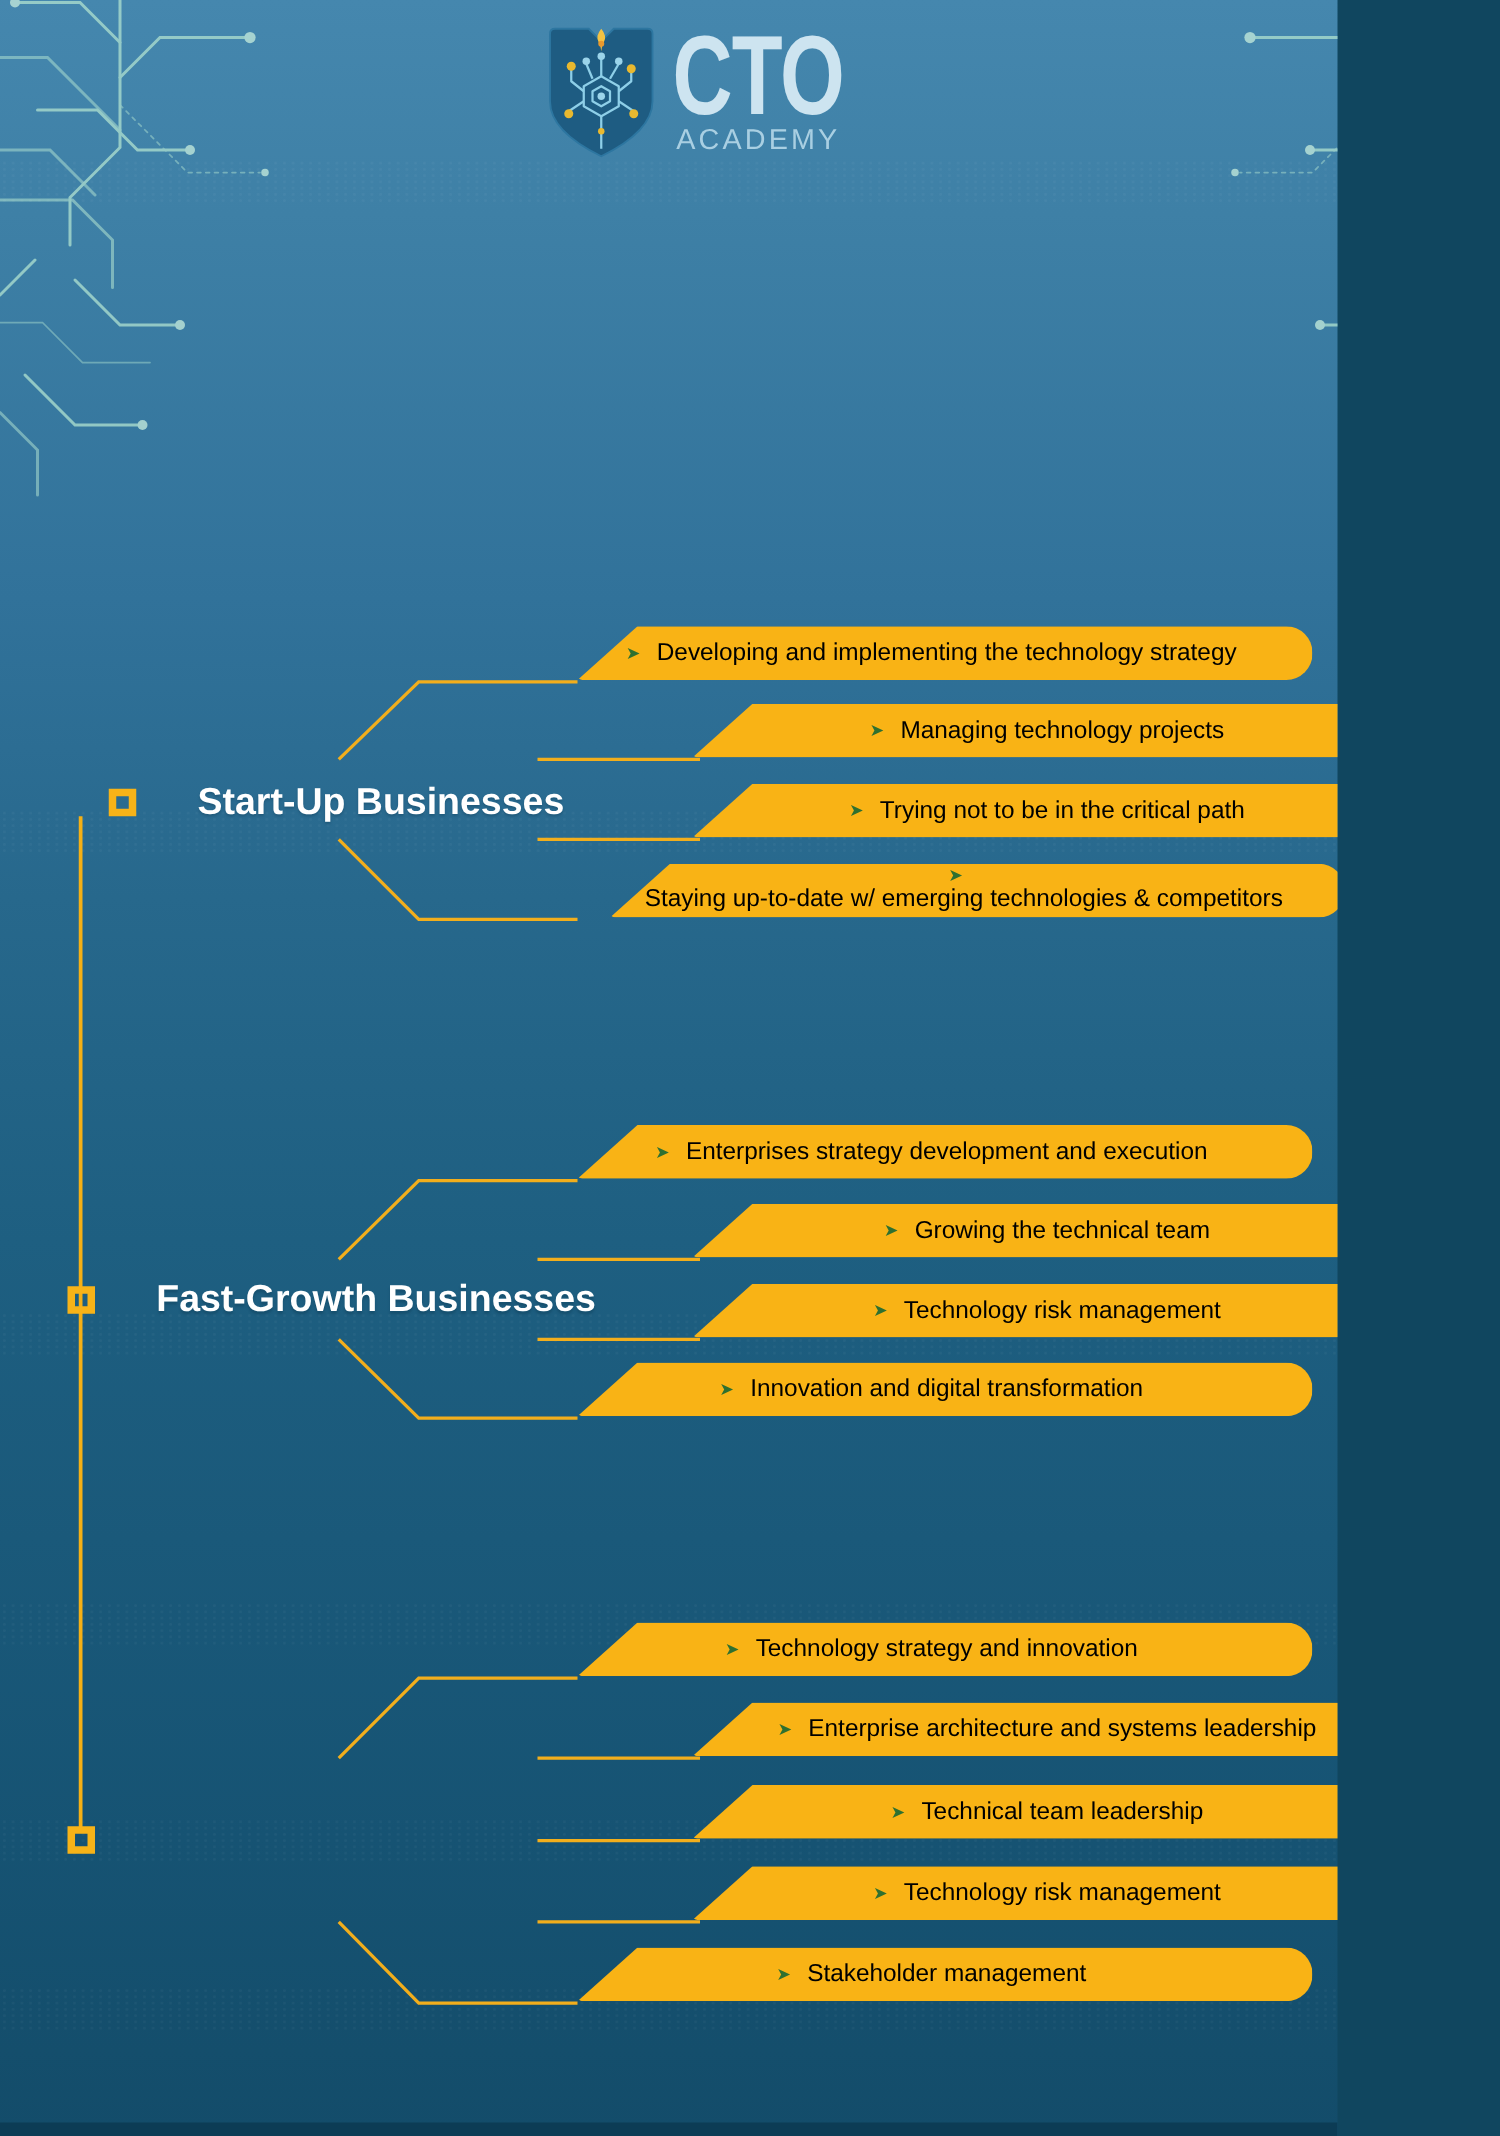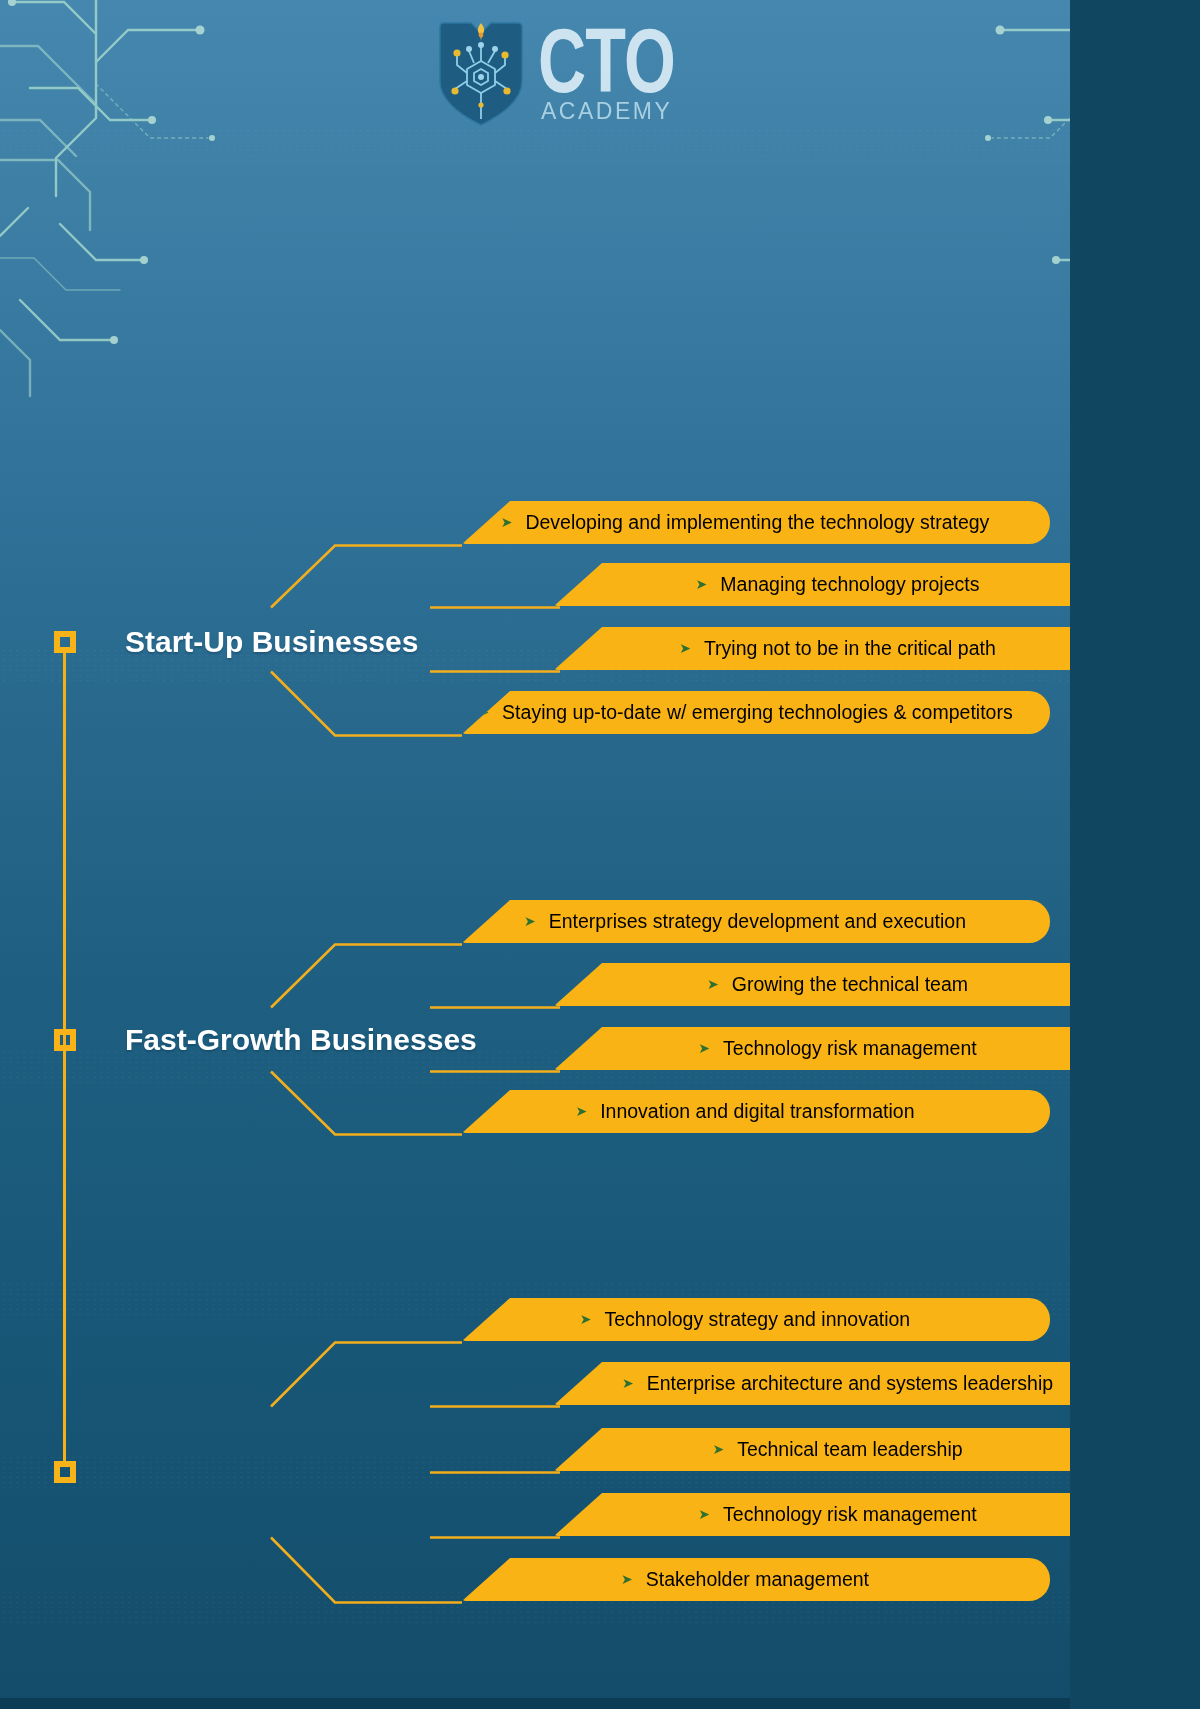--- a/index.html
+++ b/index.html
@@ -22,21 +22,21 @@
     color:#a9cfe2;letter-spacing:2.5px;line-height:1;}
   
   .title{position:absolute;left:0;top:158px;width:1120px;text-align:center;color:#fff;
     font-size:60px;font-weight:700;line-height:100px;text-shadow:0 2px 3px rgba(0,40,60,.25);}
   
   .vline{position:absolute;left:63px;top:653px;width:3px;height:809px;background:#f5b015;}
   .sq{position:absolute;left:54px;width:22px;height:22px;box-sizing:border-box;
     border:6px solid #f7b318;background:transparent;}
   .slabel{position:absolute;left:125px;height:42px;line-height:42px;color:#fff;
     font-size:30px;font-weight:700;white-space:nowrap;text-shadow:0 2px 2px rgba(0,40,60,.25);}
-  .s0{top:calc(642px - var(--off));}
+  .s0{top:calc(642px - var(--off));margin-left:33px;}
   .s1{top:calc(1040px - var(--off));}
   .s2{top:calc(1472px - var(--off));}
   .sq.s0,.sq.s1,.sq.s2{--off:11px;}
   .slabel.s0,.slabel.s1,.slabel.s2{--off:21px;}
   
   #connectors{position:absolute;left:0;top:0;}
   .banner{position:absolute;height:43px;background:#f9b315;
     border-radius:4px 21px 21px 4px;
     clip-path:polygon(48px 0%,100% 0%,100% 100%,0% 100%);
     display:flex;align-items:center;justify-content:center;
@@ -142,21 +142,21 @@
         <span class="txt">Developing and implementing the technology strategy</span>
       </div>
       <div class="banner" style="left: 554px; top: 563px; width: 589px;">
         <span class="arrow">➤</span>
         <span class="txt">Managing technology projects</span>
       </div>
       <div class="banner" style="left: 554px; top: 627px; width: 589px;">
         <span class="arrow">➤</span>
         <span class="txt">Trying not to be in the critical path</span>
       </div>
-      <div class="banner" style="left: 462px; top: 691px; width: 588px;">
+      <div class="banner" style="left: 488px; top: 691px; width: 588px; flex-direction: column;">
         <span class="arrow">➤</span>
         <span class="txt">Staying up-to-date w/ emerging technologies &amp; competitors</span>
       </div>
       <div class="banner" style="left: 462px; top: 900px; width: 588px;">
         <span class="arrow">➤</span>
         <span class="txt">Enterprises strategy development and execution</span>
       </div>
       <div class="banner" style="left: 554px; top: 963px; width: 589px;">
         <span class="arrow">➤</span>
         <span class="txt">Growing the technical team</span>

